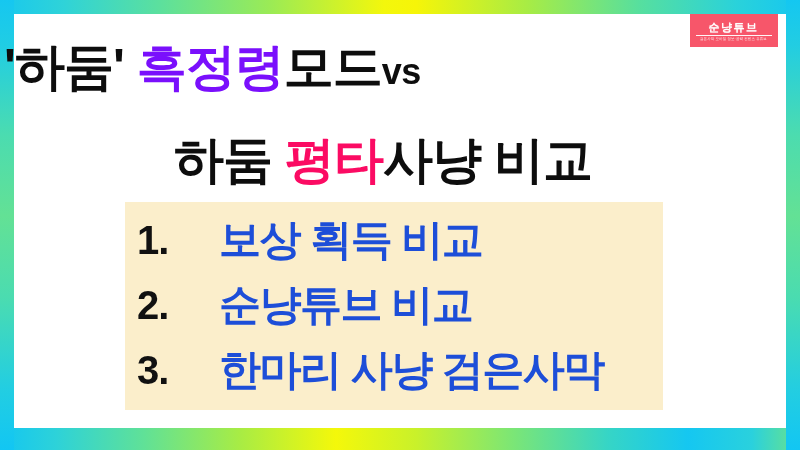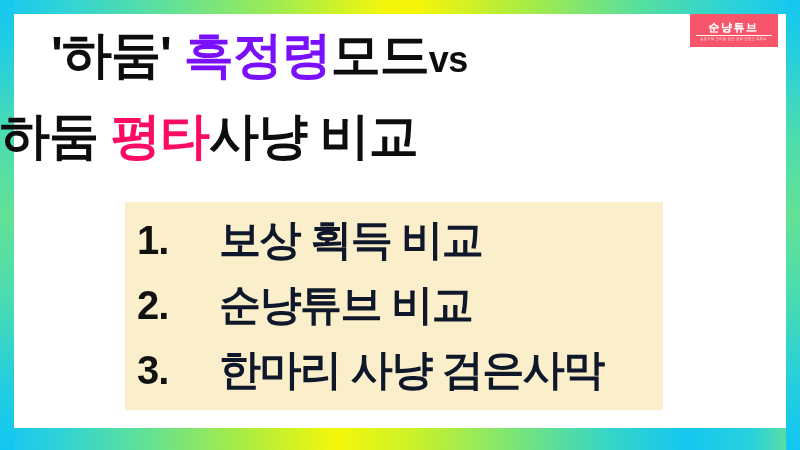--- a/index.html
+++ b/index.html
@@ -96,30 +96,29 @@
   .headline {
     position: absolute;
     left: 0;
     top: 24px;
     width: 800px;
   }
   .line1 {
     padding-left: 4px;
     font-size: 50px;
     font-weight: 800;
-    line-height: 62px;
+    line-height: 87px;
     color: #0d0d0d;
     letter-spacing: -1px;
     white-space: nowrap;
-    margin-left: 47px;
   }
   .line2 {
     margin-top: 14px;
     padding-right: 34px;
-    text-align: left;
+    text-align: center;
     font-size: 50px;
     font-weight: 800;
     line-height: 62px;
     color: #0d0d0d;
     letter-spacing: -1px;
     white-space: nowrap;
   }
   .accent-purple { color: #7a0ffc; }
   .accent-pink   { color: #fb0b63; }
   .vs-text {
@@ -149,21 +148,21 @@
     width: 82px;
     flex: 0 0 82px;
     font-size: 40px;
     font-weight: 700;
     color: #111111;
     letter-spacing: -1px;
   }
   .list-text {
     font-size: 42px;
     font-weight: 800;
-    color: #0f172a;
+    color: #1d4ed8;
     letter-spacing: -1.5px;
     white-space: nowrap;
   }
 </style>
 </head>
 <body>
 
 <div id="canvas">
 
   <div class="frame-edge frame-top"></div>

